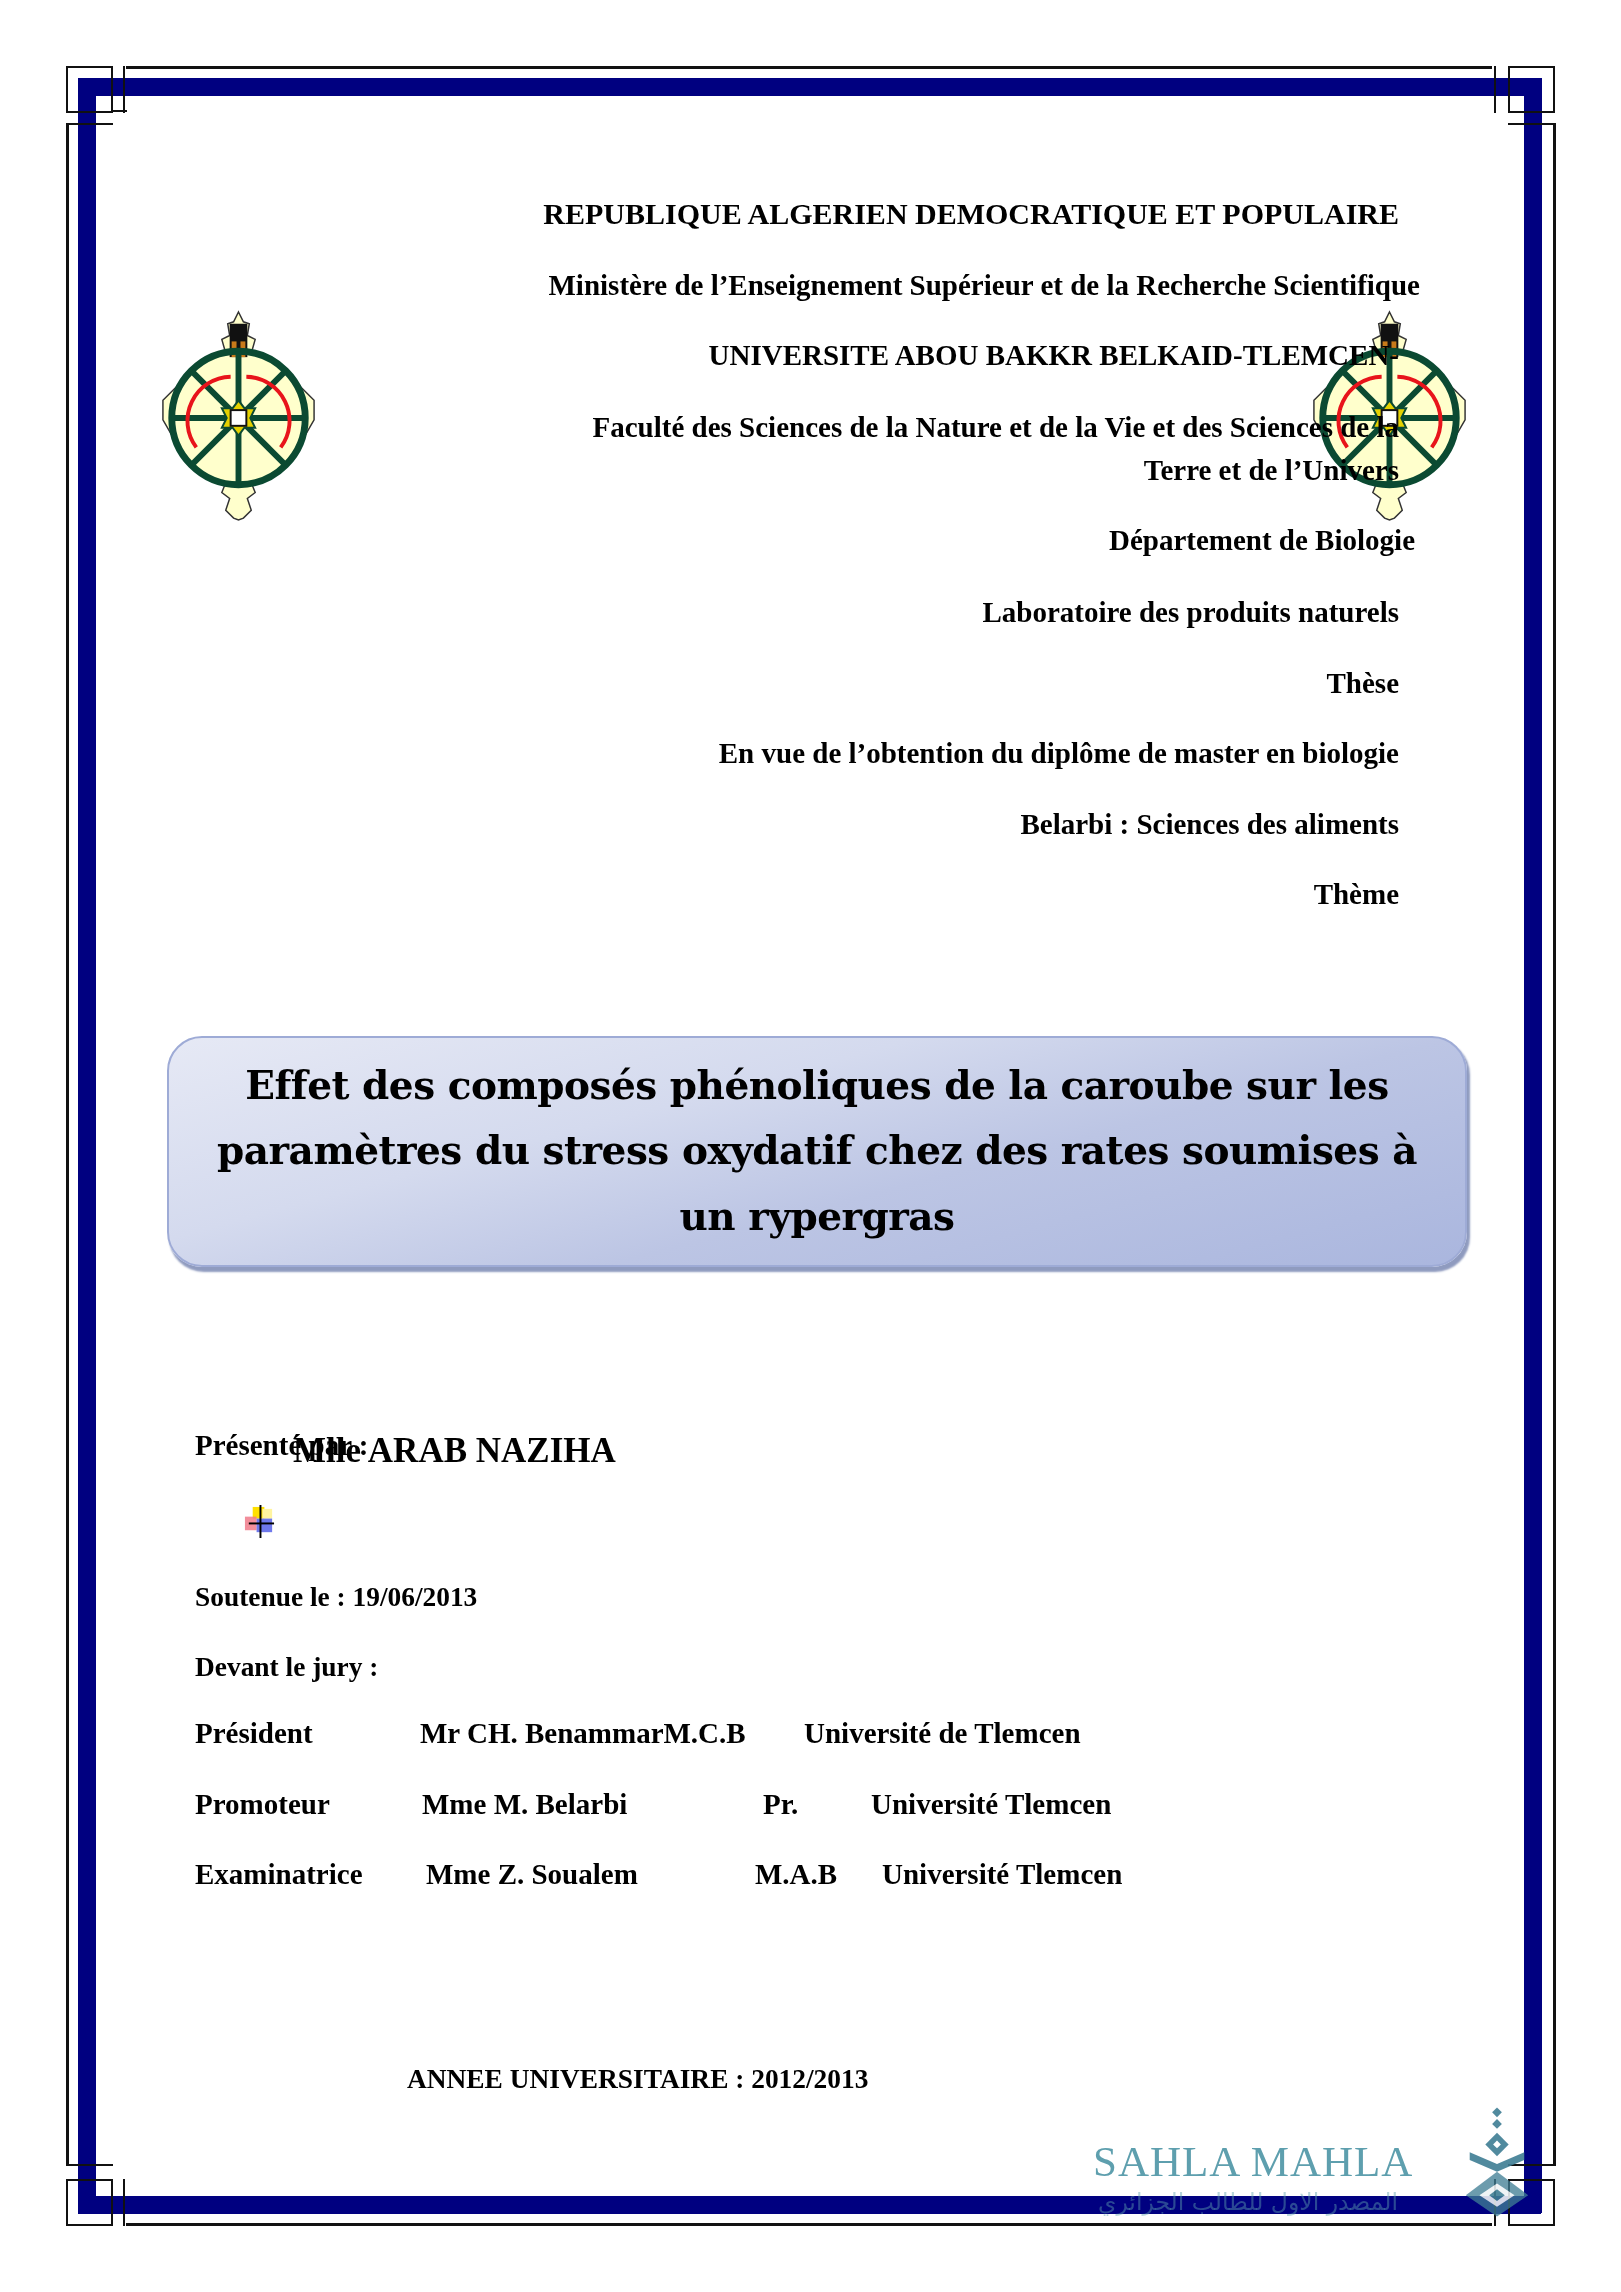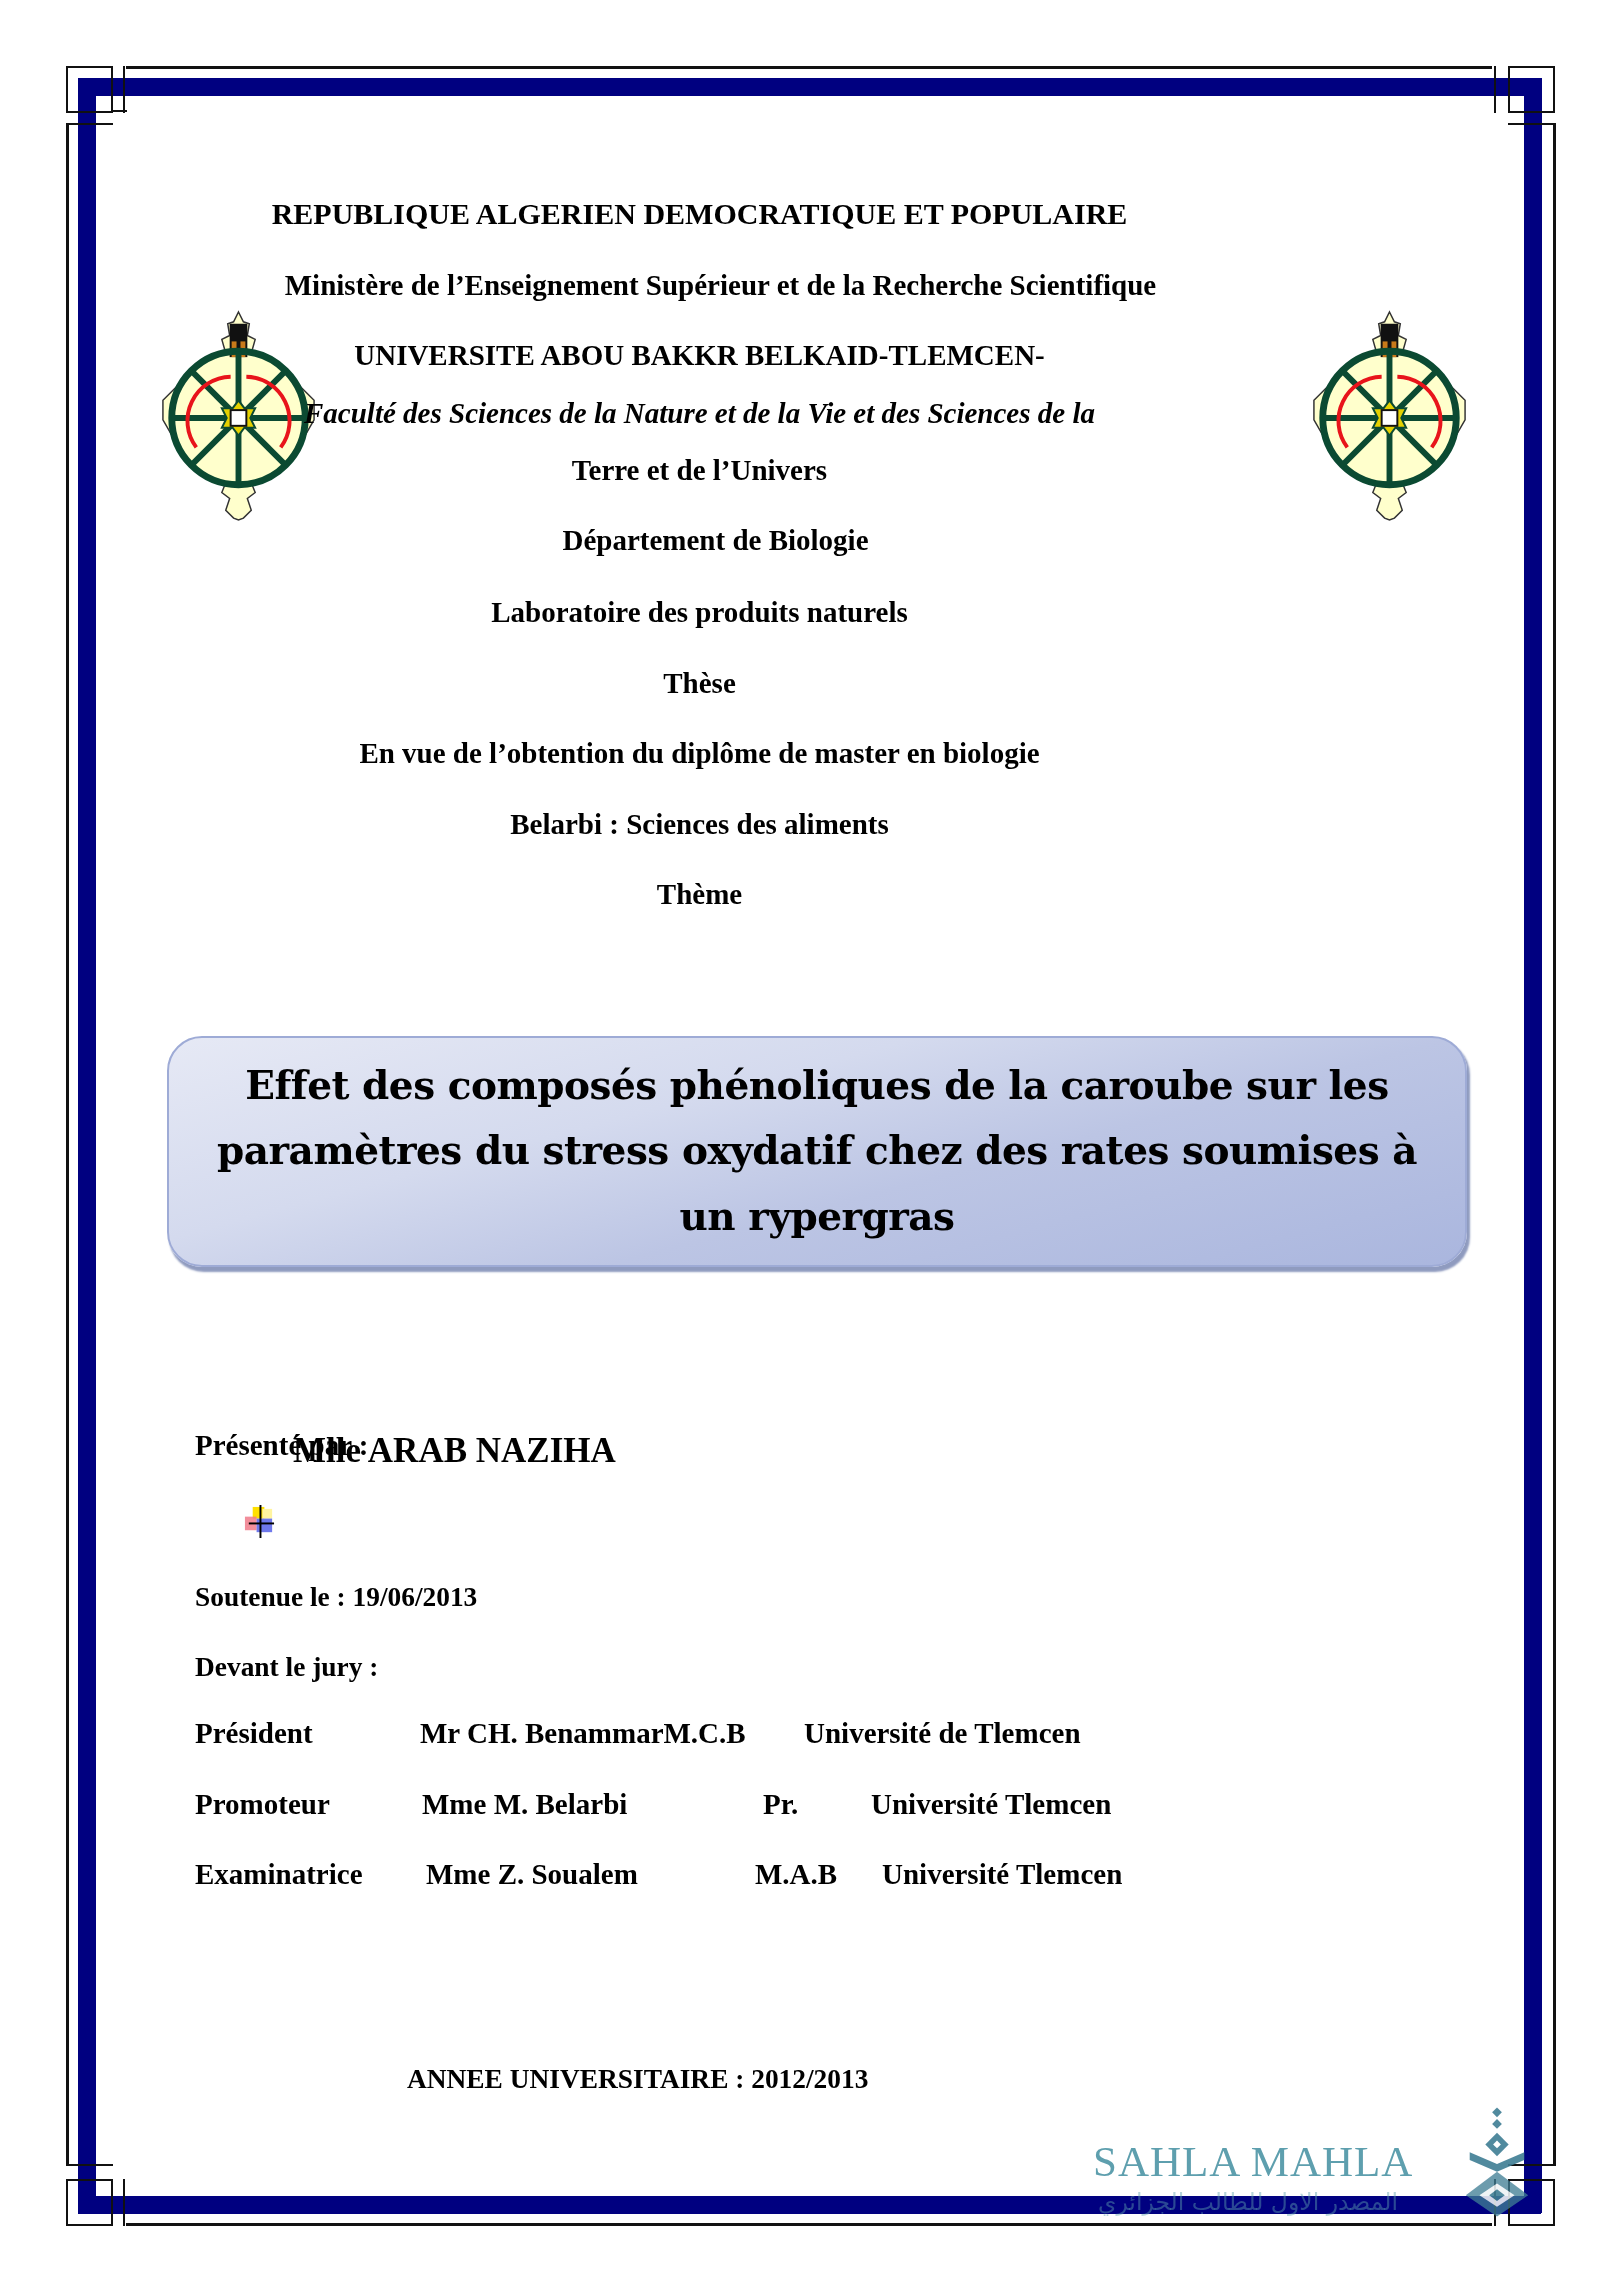--- a/index.html
+++ b/index.html
@@ -4,21 +4,21 @@
 <style>
   html, body { margin:0; padding:0; background:#ffffff; }
   body { width:1621px; height:2293px; position:relative; overflow:hidden; font-family:"Liberation Serif", "DejaVu Serif", serif; color:#000; }
   .abs { position:absolute; }
 
   
   .blue-band { position:absolute; background:#000080; }
   .thin-line { position:absolute; background:#111; }
   .corner-box { position:absolute; border:2.9px solid #111; box-sizing:border-box; }
 
-  .line { position:absolute; left:0; width:1399px; text-align:center; font-weight:bold; font-size:29px; line-height:35px; white-space:nowrap; }
+  .line { position:absolute; left:0; width:1399px; text-align:right; font-weight:bold; font-size:29px; line-height:35px; white-space:nowrap; }
   .hdr { font-size:30px; }
 
   .title-box {
     position:absolute; left:167px; top:1036px; width:1300px; height:231px;
     border-radius:35px;
     background:linear-gradient(165deg, #e6e9f5 0%, #d4daee 35%, #bcc5e4 60%, #aab6de 100%);
     border:2.9px solid #9eabd6;
     box-shadow: 2.9px 4.9px 2px #8f9bbf;
     box-sizing:border-box;
   }
@@ -99,21 +99,21 @@
     <path d="M40 140 A45 45 0 0 1 75 68" fill="none" stroke="#e8141b" stroke-width="4"></path>
     <path d="M91 68 A45 45 0 0 1 126 140" fill="none" stroke="#e8141b" stroke-width="4"></path>
     <polygon points="83,92 89,100 100,100 95,110 100,120 89,120 83,128 77,120 66,120 71,110 66,100 77,100" fill="#e5d100" stroke="#0b4a32" stroke-width="2"></polygon>
     <rect x="75" y="102" width="16" height="16" fill="#fff" stroke="#111" stroke-width="2"></rect>
   </g>
 </svg>
 
 <div class="line hdr" style="top:196px;">REPUBLIQUE ALGERIEN DEMOCRATIQUE ET POPULAIRE</div>
 <div class="line" style="top:268px;padding-left:21px;">Ministère de l’Enseignement Supérieur et de la Recherche Scientifique</div>
 <div class="line" style="top:338px;">UNIVERSITE ABOU BAKKR BELKAID-TLEMCEN-</div>
-<div class="line" style="top:396px;font-style:italic;">Faculté des Sciences de la Nature et de la Vie et des Sciences de la</div>
+<div class="line" style="top:410px;">Faculté des Sciences de la Nature et de la Vie et des Sciences de la</div>
 <div class="line" style="top:453px;">Terre et de l’Univers</div>
 <div class="line" style="top:523px;padding-left:16px;">Département de Biologie</div>
 <div class="line" style="top:595px;">Laboratoire des produits naturels</div>
 <div class="line" style="top:666px;">Thèse</div>
 <div class="line" style="top:736px;">En vue de l’obtention du diplôme de master en biologie</div>
 <div class="line" style="top:807px;">Belarbi : Sciences des aliments</div>
 <div class="line" style="top:877px;">Thème</div>
 
 <div class="title-box"></div>
 <div class="title-line" style="top:1062px;">Effet des composés phénoliques de la caroube sur les</div>

